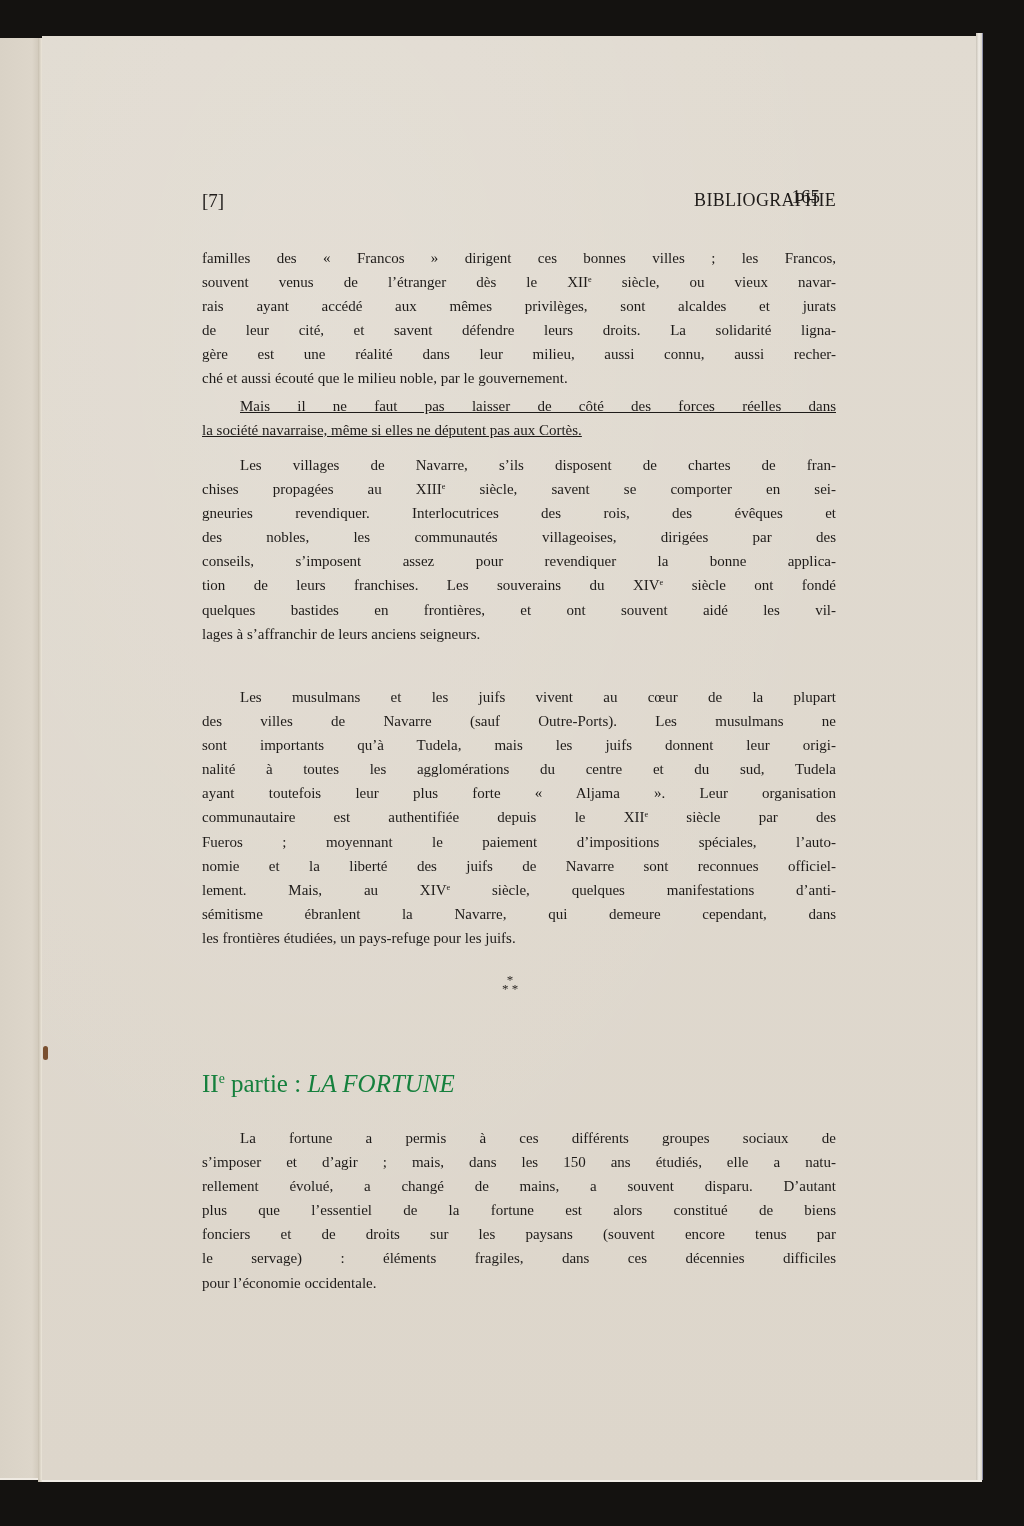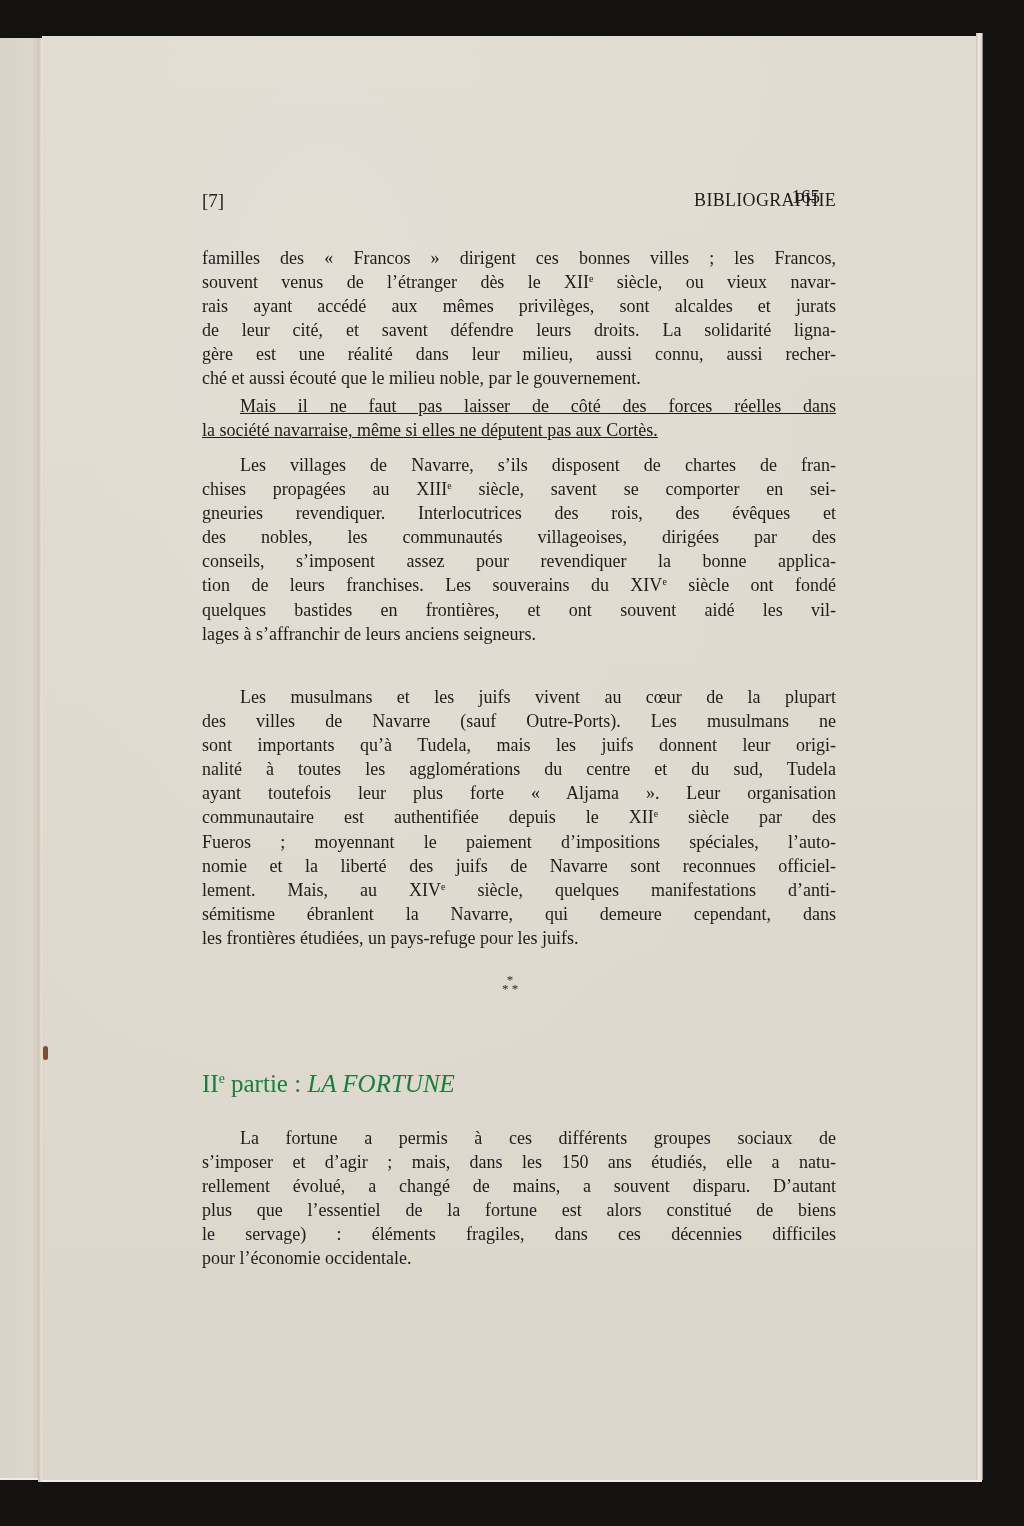--- a/index.html
+++ b/index.html
@@ -36,21 +36,21 @@
   }
   .header {
     position:absolute; left:202px; top:188px; width:634px; height:30px;
     color:#1f1c1a; font-size:19px;
   }
   .header .folio { position:absolute; left:0; top:2px; }
   .header .running { position:absolute; left:0; right:0; text-align:right; top:2px; letter-spacing:0.3px; font-size:18px; }
   .header .pageno { position:absolute; right:16px; top:-2px; }
   .text {
     position:absolute; left:202px; width:634px;
-    color:#1e1b19; font-size:18px; line-height:24.1px;
+    color:#1e1b19; font-size:15px; line-height:24.1px;
     text-align:justify; text-align-last:auto;
   }
   .text .line { display:block; text-align:justify; text-align-last:justify; }
   .text .line.last { text-align-last:left; }
   .text .line.first { text-indent:38px; }
   sup { font-size:0.55em; vertical-align:0.65em; line-height:0; }
   .p1 { top:246px; }
   .p2 { top:394px;text-decoration:underline; }
   .p3 { top:453px; }
   .p4 { top:646px;margin-top:39px; }
@@ -122,15 +122,16 @@
 
 <div class="section-heading">
   <span>II</span><sup>e</sup><span> partie : </span><span class="title">LA FORTUNE</span>
 </div>
 
 <div class="text p5">
     <span class="line first">La fortune a permis à ces différents groupes sociaux de</span>
     <span class="line">s’imposer et d’agir ; mais, dans les 150 ans étudiés, elle a natu-</span>
     <span class="line">rellement évolué, a changé de mains, a souvent disparu. D’autant</span>
     <span class="line">plus que l’essentiel de la fortune est alors constitué de biens</span>
+    <span class="line">fonciers et de droits sur les paysans (souvent encore tenus par</span>
     <span class="line">le servage) : éléments fragiles, dans ces décennies difficiles</span>
     <span class="line last">pour l’économie occidentale.</span>
   </div>
 
 </body></html>

